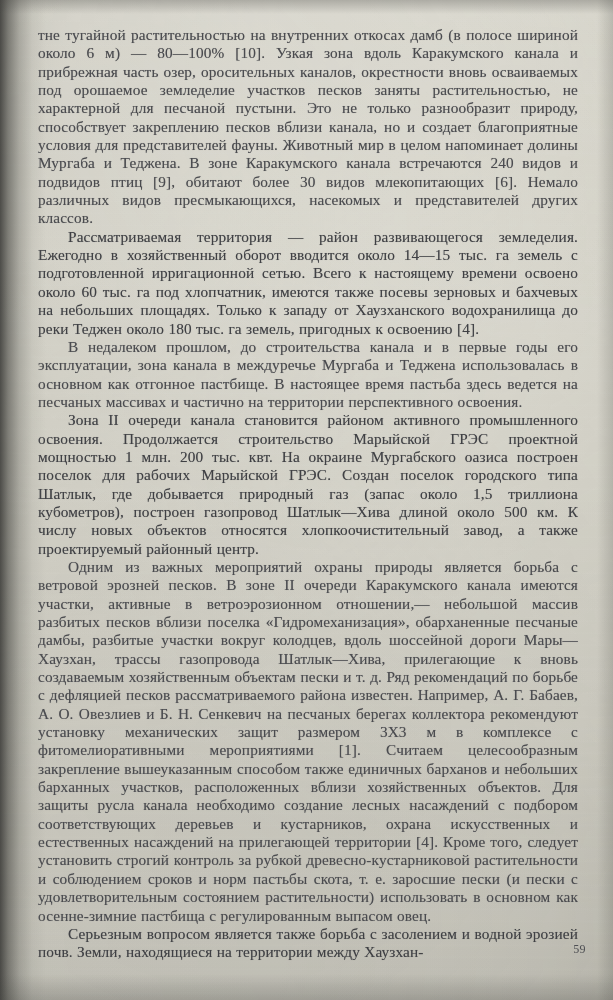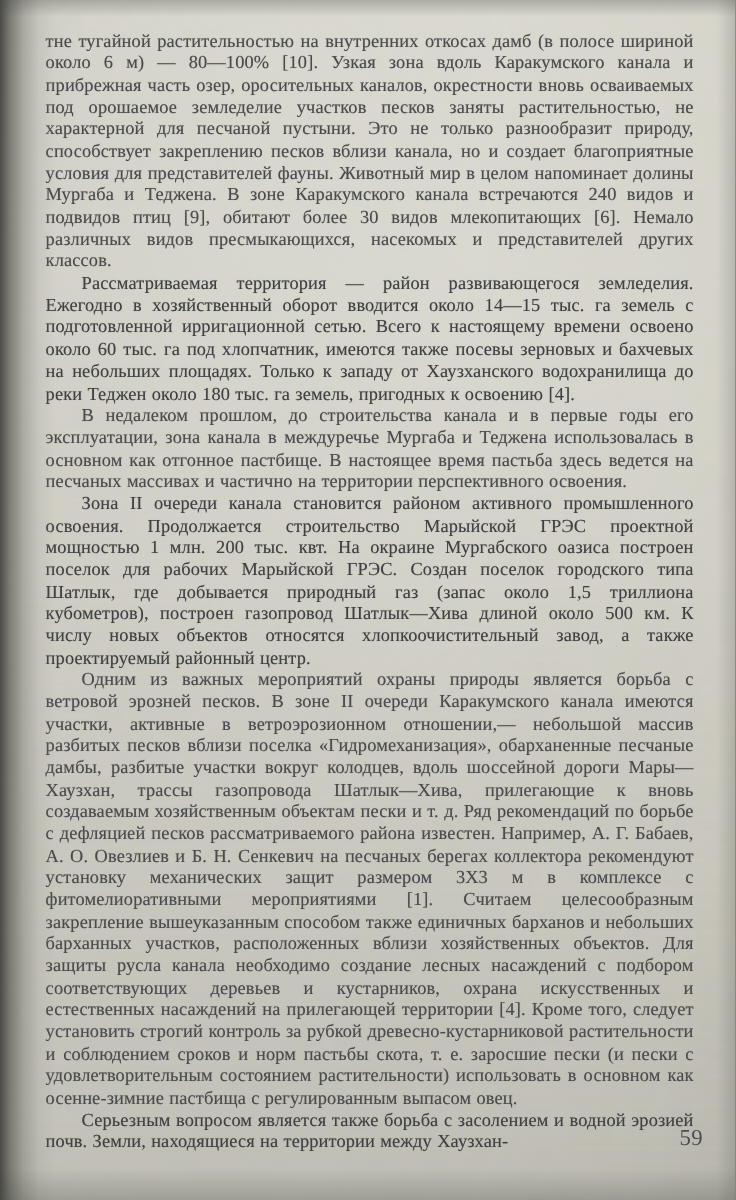--- a/index.html
+++ b/index.html
@@ -136,21 +136,21 @@
       rgba(255,255,255,0.00) 12px);
   }
 
   
   .folio {
     position: absolute;
     left: 0;
     top: 941px;
     width: 586px;
     text-align: right;
-    font-size: 19px;
+    font-size: 12px;
     line-height: 16px;
     color: #4d4e52;
     letter-spacing: 0.4px;
   }
 </style>
 </head>
 <body>
 
 <div class="scan-page">
 

